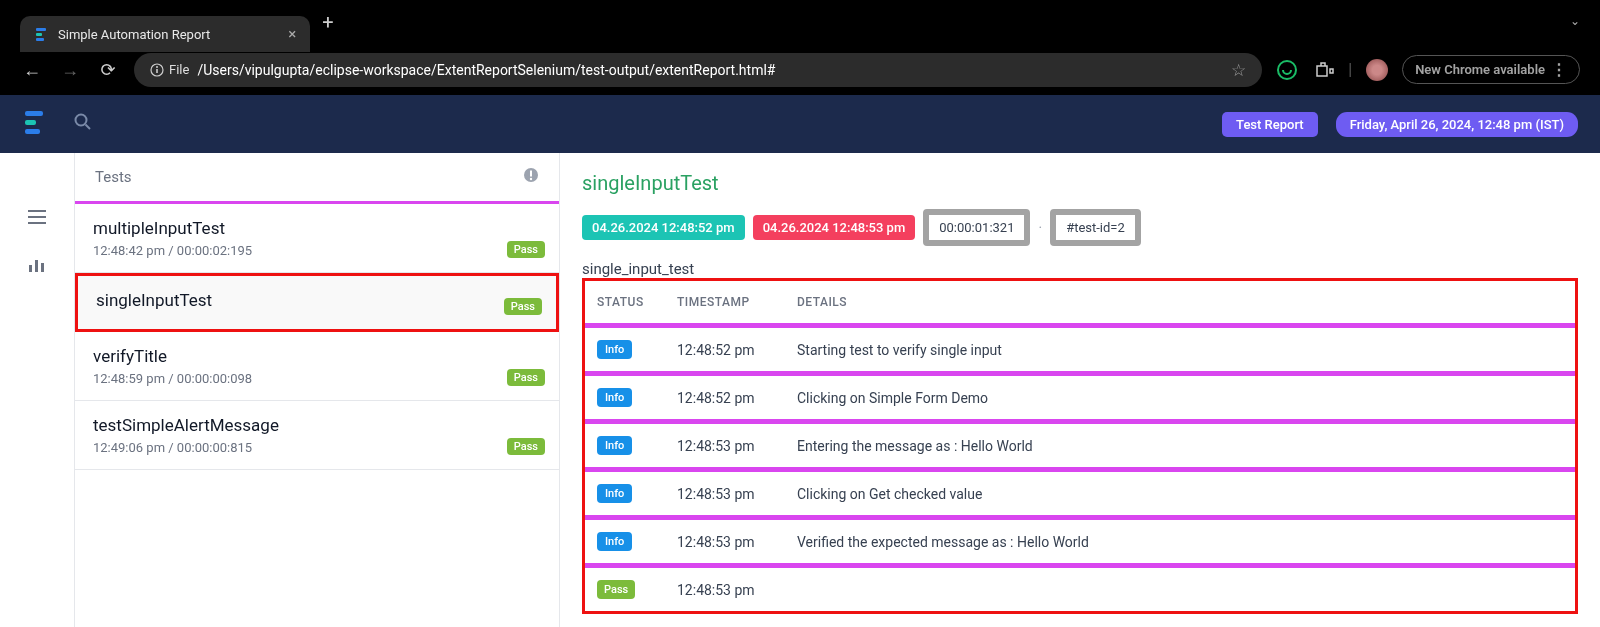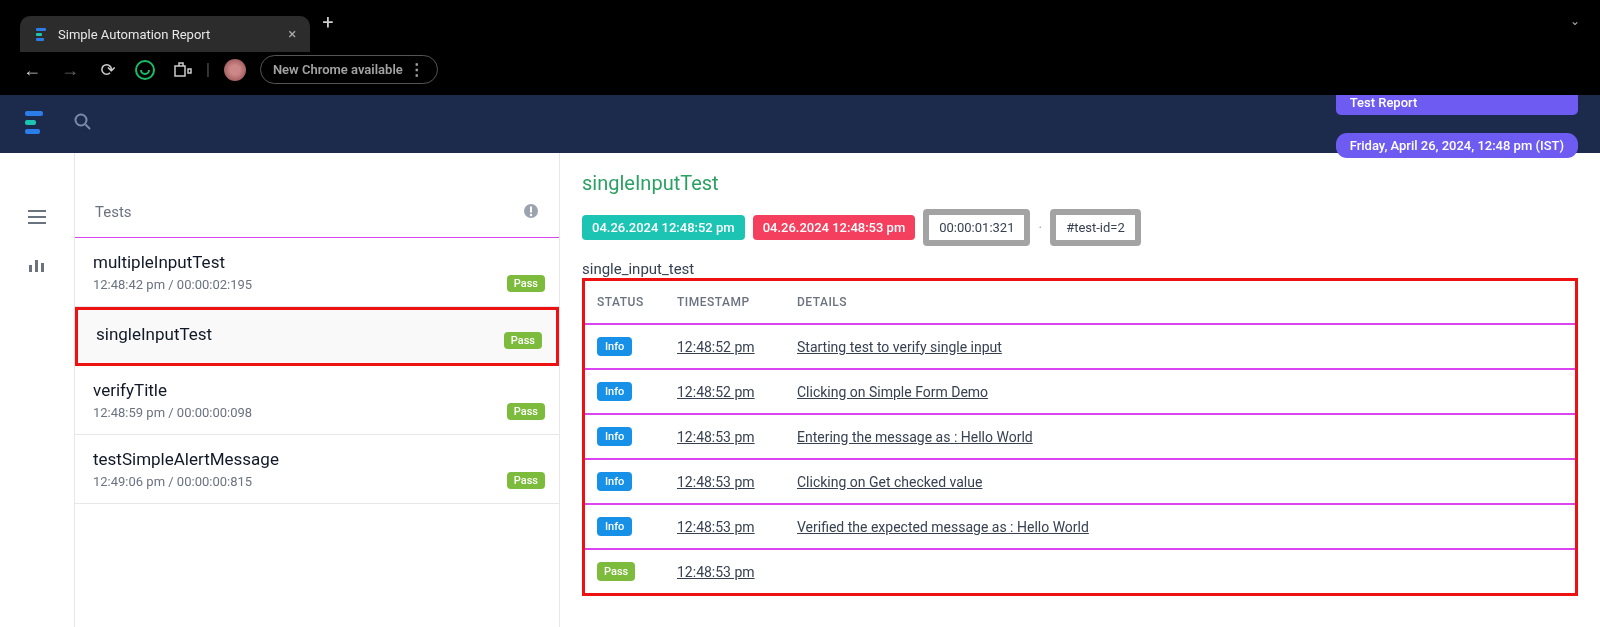--- a/index.html
+++ b/index.html
@@ -27,31 +27,31 @@
     .toolbar-icon { width: 22px; height: 22px; display: flex; align-items: center; justify-content: center; cursor: pointer; }
     .toolbar-sep { color: #555; }
     .avatar-icon { width: 22px; height: 22px; border-radius: 50%; background: radial-gradient(circle, #c88 30%, #844); }
     .chrome-avail { background: #000; border: 1px solid #555; border-radius: 18px; padding: 6px 12px; color: #a3a3a3; font-size: 13px; font-weight: 600; display: flex; align-items: center; gap: 6px; cursor: pointer; }
     .chrome-avail-dots { font-size: 16px; line-height: 0; }
 
     
     .app-topbar { background: #1c2a4c; height: 58px; display: flex; align-items: center; padding: 0 22px; gap: 22px; }
     .app-logo svg { width: 30px; height: 30px; }
     .app-search { color: #8aa; font-size: 18px; cursor: pointer; }
-    .topbar-right { margin-left: auto; display: flex; gap: 18px; flex-direction: column; }
+    .topbar-right { margin-left: auto; display: flex; gap: 18px; }
     .badge-report { background: #6e5cf2; color: #fff; padding: 5px 14px; border-radius: 5px; font-size: 13px; font-weight: 500; }
     .badge-datetime { background: #6e5cf2; color: #fff; padding: 5px 14px; border-radius: 11px; font-size: 13px; font-weight: 500; }
 
     
     .app-body { display: flex; height: calc(627px - 95px - 58px); }
     .leftbar { width: 75px; background: #fff; border-right: 1px solid #e5e7eb; padding-top: 40px; }
     .leftbar-icon { color: #6b7280; font-size: 18px; padding: 14px 0; text-align: center; cursor: pointer; }
 
     .tests-panel { width: 485px; border-right: 1px solid #e5e7eb; background: #fff; }
-    .tests-header { display: flex; align-items: flex-start; justify-content: space-between; padding: 14px 20px; border-bottom: 1px solid #d946ef; color: #6b7280; font-size: 15px; margin-top: 36px; }
+    .tests-header { display: flex; align-items: center; justify-content: space-between; padding: 14px 20px; border-bottom: 3px solid #d946ef; color: #6b7280; font-size: 15px; }
     .tests-header-icon { color: #9ca3af; font-size: 16px; }
 
     .test-item { padding: 14px 18px; border-bottom: 1px solid #e5e7eb; position: relative; cursor: pointer; }
     .test-item.selected { background: #f9f9f9; }
     .highlight-box { border: 3px solid #e11; }
     .test-item-name { font-size: 17px; color: #111827; margin-bottom: 5px; }
     .test-item-time { font-size: 13px; color: #6b7280; }
     .pass-badge { position: absolute; right: 14px; bottom: 14px; background: #7cbb3b; color: #fff; font-size: 11px; padding: 2px 7px; border-radius: 4px; font-weight: 500; }
 
     .detail-panel { flex: 1; padding: 18px 22px; overflow: visible; }
@@ -59,21 +59,21 @@
     .detail-badges { display: flex; gap: 8px; align-items: center; margin-bottom: 14px; font-size: 13px; }
     .badge-teal { background: #1cc4b4; color: #fff; padding: 5px 10px; border-radius: 4px; font-weight: 500; }
     .badge-pink { background: #f43f5e; color: #fff; padding: 5px 10px; border-radius: 4px; font-weight: 500; }
     .badge-outline { border: 6px solid #a3a3a3; padding: 5px 10px; border-radius: 4px; color: #374151; }
     .badge-dot { color: #9ca3af; font-size: 14px; }
     .detail-desc { font-size: 15px; color: #374151; }
 
     .steps-table-wrap { border: 3px solid #e11; padding: 0; }
     .steps-table { width: 100%; border-collapse: collapse; }
     .steps-table th { text-align: left; font-size: 12px; color: #6b7280; font-weight: 500; letter-spacing: 0.5px; padding: 14px 12px; }
-    .steps-table td { padding: 12px; font-size: 14px; color: #374151; border-top: 2px solid #d946ef; text-decoration: underline; }
+    .steps-table td { padding: 12px; font-size: 14px; color: #374151; border-top: 5px solid #d946ef; }
     .status-info { background: #1790e8; color: #fff; font-size: 11px; padding: 3px 8px; border-radius: 4px; display: inline-block; font-weight: 500; }
     .status-pass { background: #7cbb3b; color: #fff; font-size: 11px; padding: 3px 7px; border-radius: 4px; display: inline-block; font-weight: 500; }
     .timestamp-cell { width: 120px; }
     .status-cell { width: 80px; }
   </style>
 </head>
 <body>
 
 <div class="browser-chrome">
   <div class="tab-bar">
@@ -89,20 +89,32 @@
       <span class="tab-close">×</span>
     </div>
     <span class="new-tab">+</span>
     <span class="chevron-dropdown">⌄</span>
   </div>
 
   <div class="address-row">
     <span class="nav-btn">←</span>
     <span class="nav-btn disabled">→</span>
     <span class="nav-btn">⟳</span>
+    <div class="address-pill">
+      <span class="file-badge">
+        <svg viewBox="0 0 14 14">
+            <circle cx="7" cy="7" r="6" fill="none" stroke="#ccc" stroke-width="1.2"></circle>
+            <rect x="6.2" y="6" width="1.6" height="4" fill="#ccc"></rect>
+            <circle cx="7" cy="4" r="1" fill="#ccc"></circle>
+          </svg>
+        <span>File</span>
+      </span>
+      <span class="url-text">/Users/vipulgupta/eclipse-workspace/ExtentReportSelenium/test-output/extentReport.html#</span>
+      <span class="star-icon">☆</span>
+    </div>
     <div class="toolbar-icons">
       <span class="toolbar-icon">
         <svg viewBox="0 0 22 22">
             <circle cx="11" cy="11" r="9" fill="none" stroke="#1abc66" stroke-width="2"></circle>
             <path d="M7 11 a4 4 0 1 0 8 0" fill="none" stroke="#1abc66" stroke-width="2"></path>
           </svg>
       </span>
       <span class="toolbar-icon">
         <svg viewBox="0 0 22 22">
             <path d="M5 7 h10 v10 h-10 z M9 4 h4 v3 h-4 z M18 10 h3 v4 h-3 z" fill="none" stroke="#ccc" stroke-width="1.5"></path>

